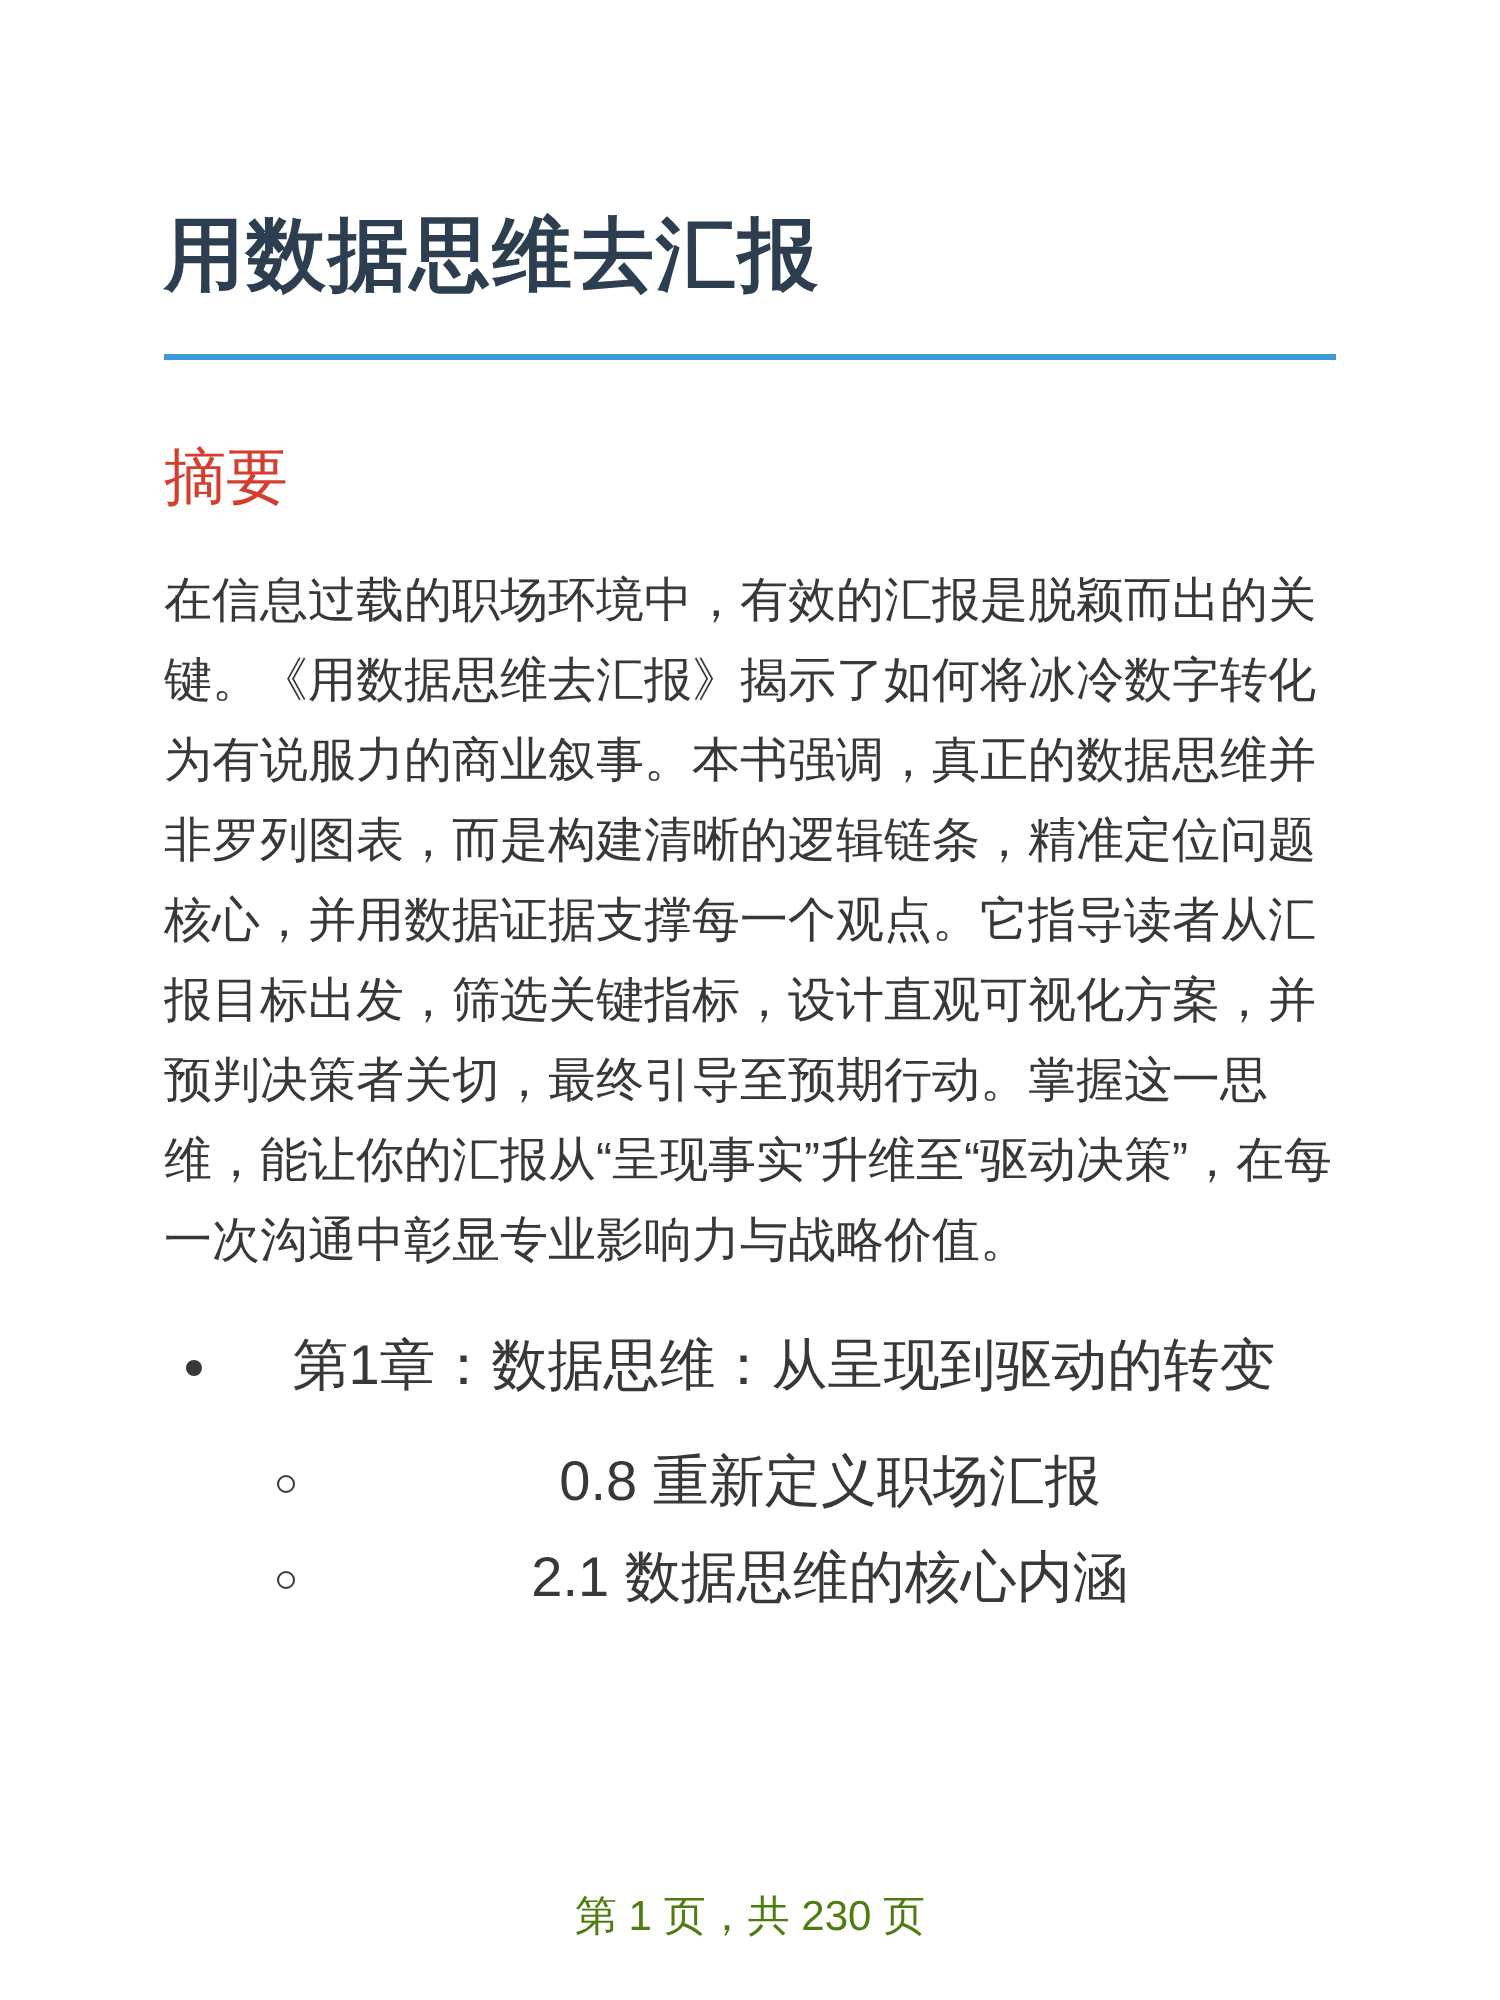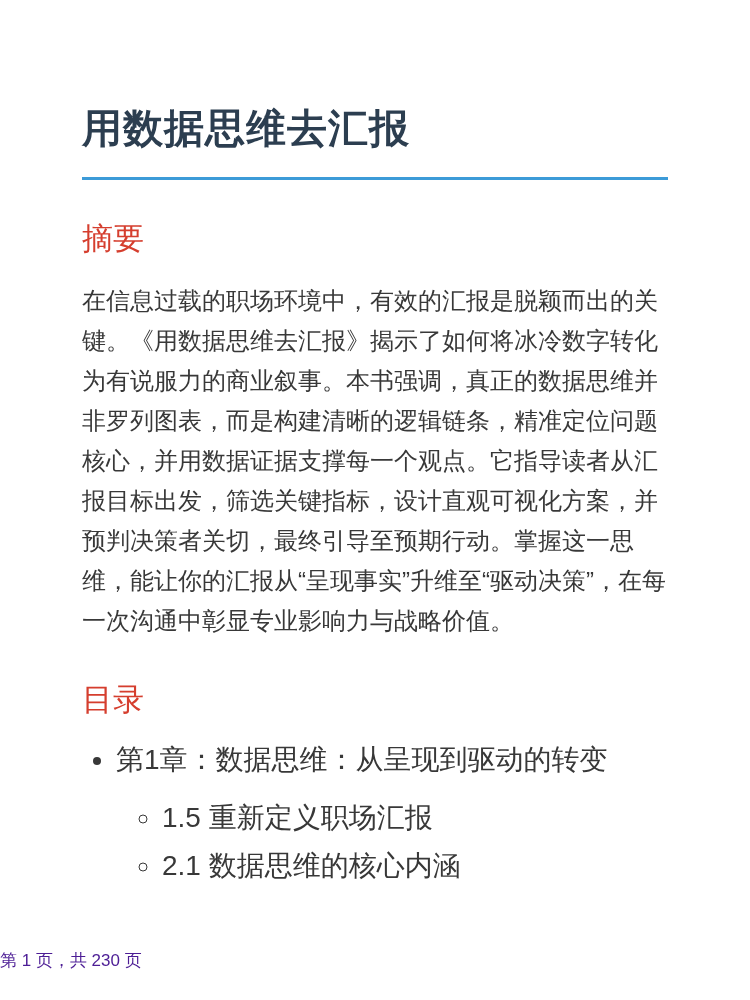--- a/index.html
+++ b/index.html
@@ -51,59 +51,60 @@
   .toc-list {
     margin: 26px 0 0 0;
     padding-left: 34px;
     list-style: disc;
     font-size: 28px;
     line-height: 32px;
     color: #383838;
   }
   .toc-list > li {
     margin-bottom: 1px;
+    text-align: center;
   }
   .toc-sublist {
     margin: 26px 0 0 0;
     padding-left: 46px;
     list-style: circle;
   }
   .toc-sublist > li {
     margin-bottom: 16px;
   }
   .page-footer {
     position: absolute;
     left: 0;
     right: 0;
     bottom: 28px;
-    font-size: 17px;
-    color: #4c1d95;
+    text-align: center;
+    font-size: 21px;
+    color: #4d7c0f;
   }
 </style>
 </head>
 <body>
 
 <div class="page">
   <div class="content">
 
     <h1 class="doc-title">用数据思维去汇报</h1>
 
     <hr class="title-divider">
 
     <h2 class="section-heading">摘要</h2>
 
     <p class="abstract-text">在信息过载的职场环境中，有效的汇报是脱颖而出的关键。《用数据思维去汇报》揭示了如何将冰冷数字转化为有说服力的商业叙事。本书强调，真正的数据思维并非罗列图表，而是构建清晰的逻辑链条，精准定位问题核心，并用数据证据支撑每一个观点。它指导读者从汇报目标出发，筛选关键指标，设计直观可视化方案，并预判决策者关切，最终引导至预期行动。掌握这一思维，能让你的汇报从“呈现事实”升维至“驱动决策”，在每一次沟通中彰显专业影响力与战略价值。</p>
 
-    <h2 class="section-heading">目录</h2>
 
     <ul class="toc-list">
       <li>
         <span>第1章：数据思维：从呈现到驱动的转变</span>
         <ul class="toc-sublist">
-          <li>1.5 重新定义职场汇报</li>
+          <li>0.8 重新定义职场汇报</li>
           <li>2.1 数据思维的核心内涵</li>
         </ul>
       </li>
     </ul>
 
   </div>
 
   <div class="page-footer">第 1 页，共 230 页</div>
 </div>
 

